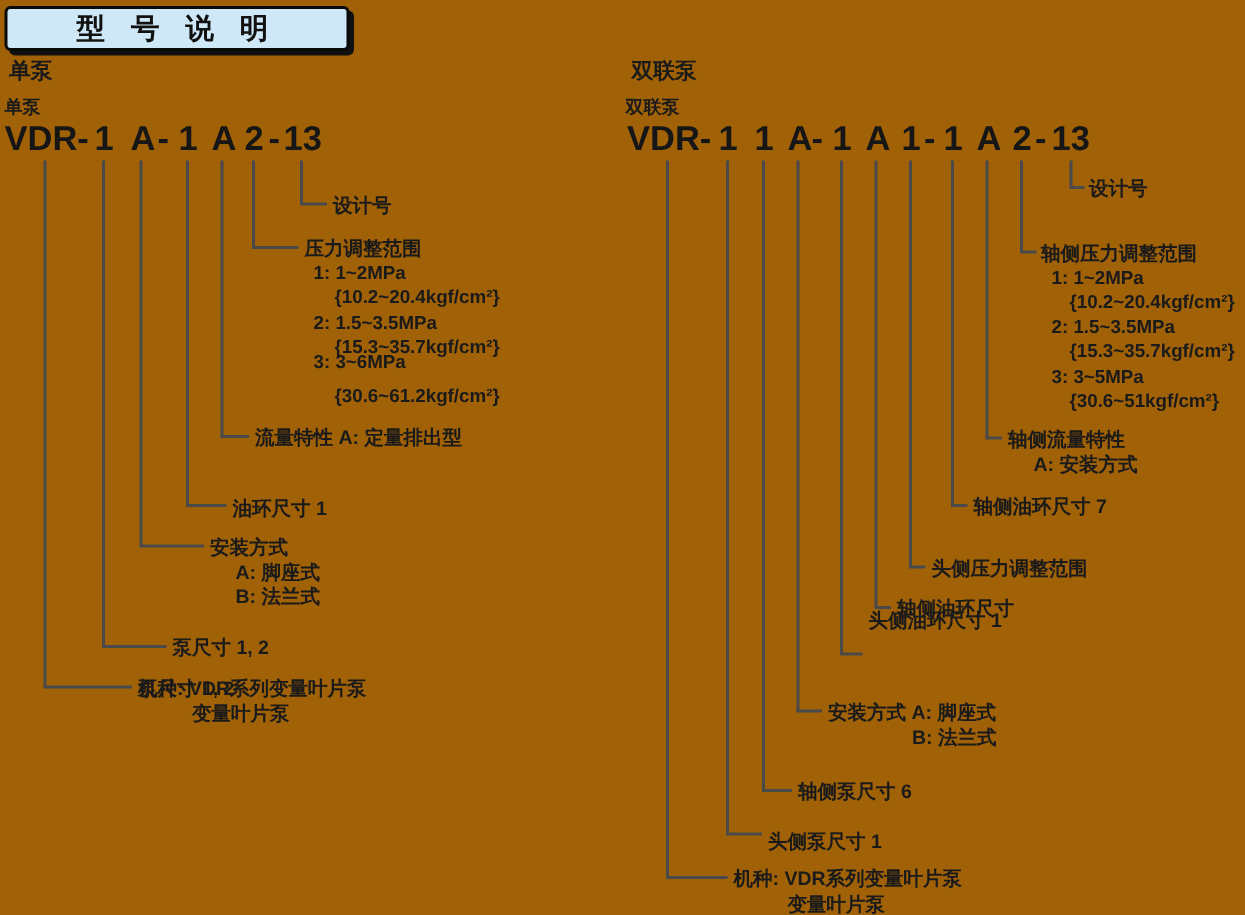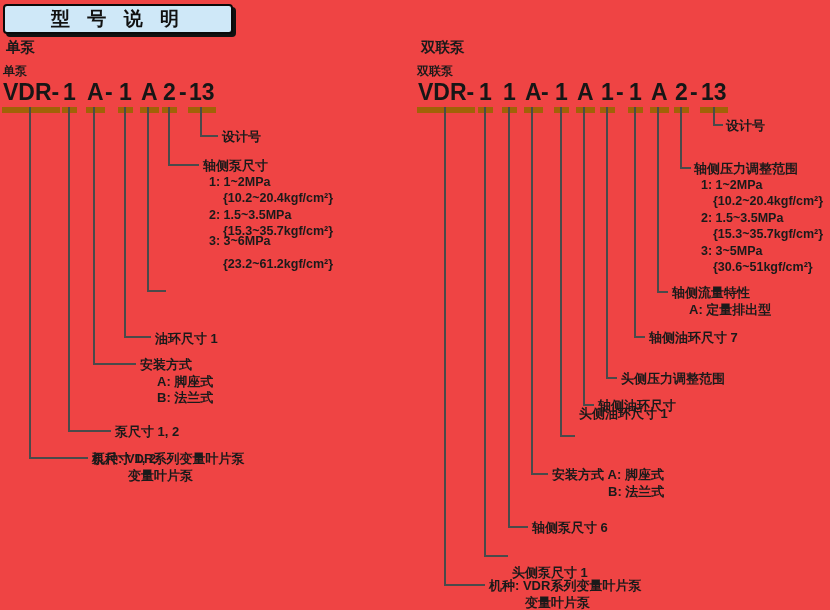--- a/index.html
+++ b/index.html
@@ -1,17 +1,17 @@
 <!DOCTYPE html>
 <html><head>
 <meta charset="utf-8">
 <style>
   html,body{margin:0;padding:0;background:#ffffff;}
   #canvas{
-    position:relative;width:830px;height:610px;background:#ef4444;overflow:hidden;
+    position:relative;width:830px;height:610px;background:#a16207;overflow:hidden;
     font-family:"Liberation Sans","DejaVu Sans",sans-serif;color:#1a1a1a;
     border-right:1px solid #d8d8d8;border-bottom:1px solid #e4e4e4;
   }
   .title-box{
     position:absolute;left:3px;top:4px;width:226px;height:26px;
     background:#cfe8f8;border:2px solid #0a0a0a;border-radius:4px;
     box-shadow:3px 3px 0 0 #111111;
     display:flex;align-items:center;justify-content:center;
     font-size:19px;font-weight:700;letter-spacing:6px;color:#111;
   }
@@ -61,27 +61,28 @@
   <div class="vline" style="left:124px;top:107px;height:230px"></div>
   <div class="hline" style="left:124px;top:336px;width:27px"></div>
   <div class="vline" style="left:147px;top:107px;height:184px"></div>
   <div class="hline" style="left:147px;top:290px;width:19px"></div>
   <div class="vline" style="left:168px;top:107px;height:58px"></div>
   <div class="hline" style="left:168px;top:164px;width:31px"></div>
   <div class="vline" style="left:200px;top:107px;height:29px"></div>
   <div class="hline" style="left:200px;top:135px;width:18px"></div>
 
   <div class="lbl" style="left:222px;top:128px">设计号</div>
-  <div class="lbl" style="left:203px;top:157px">轴侧泵尺寸</div>
+  <div class="lbl" style="left:203px;top:157px">压力调整范围</div>
   <div class="opt" style="left:209px;top:175px">1: 1~2MPa</div>
   <div class="opt" style="left:223px;top:191px">{10.2~20.4kgf/cm²}</div>
   <div class="opt" style="left:209px;top:208px">2: 1.5~3.5MPa</div>
   <div class="opt" style="left:223px;top:224px">{15.3~35.7kgf/cm²}</div>
   <div class="opt" style="left:209px;top:234px">3: 3~6MPa</div>
-  <div class="opt" style="left:223px;top:257px">{23.2~61.2kgf/cm²}</div>
+  <div class="opt" style="left:223px;top:257px">{30.6~61.2kgf/cm²}</div>
+  <div class="lbl" style="left:170px;top:283px">流量特性 A: 定量排出型</div>
   <div class="lbl" style="left:155px;top:330px">油环尺寸 1</div>
   <div class="lbl" style="left:140px;top:356px">安装方式</div>
   <div class="lbl" style="left:157px;top:373px">A: 脚座式</div>
   <div class="lbl" style="left:157px;top:389px">B: 法兰式</div>
   <div class="lbl" style="left:92px;top:450px">泵尺寸 1, 2</div>
 
   <div class="lbl" style="left:115px;top:423px">泵尺寸 1, 2</div>
   <div class="lbl" style="left:92px;top:450px">机种: VDR系列变量叶片泵</div>
   <div class="lbl" style="left:128px;top:467px">变量叶片泵</div>
 
@@ -127,25 +128,25 @@
 
   <div class="lbl" style="left:726px;top:117px">设计号</div>
   <div class="lbl" style="left:694px;top:160px">轴侧压力调整范围</div>
   <div class="opt" style="left:701px;top:178px">1: 1~2MPa</div>
   <div class="opt" style="left:713px;top:194px">{10.2~20.4kgf/cm²}</div>
   <div class="opt" style="left:701px;top:211px">2: 1.5~3.5MPa</div>
   <div class="opt" style="left:713px;top:227px">{15.3~35.7kgf/cm²}</div>
   <div class="opt" style="left:701px;top:244px">3: 3~5MPa</div>
   <div class="opt" style="left:713px;top:260px">{30.6~51kgf/cm²}</div>
   <div class="lbl" style="left:672px;top:284px">轴侧流量特性</div>
-  <div class="lbl" style="left:689px;top:301px">A: 定量排出型</div>
+  <div class="lbl" style="left:689px;top:301px">A: 安装方式</div>
   <div class="lbl" style="left:649px;top:329px">轴侧油环尺寸 7</div>
   <div class="lbl" style="left:621px;top:370px">头侧压力调整范围</div>
   <div class="lbl" style="left:598px;top:397px">轴侧油环尺寸</div>
   <div class="lbl" style="left:579px;top:405px">头侧油环尺寸 1</div>
   <div class="lbl" style="left:552px;top:466px">安装方式 A: 脚座式</div>
   <div class="lbl" style="left:608px;top:483px">B: 法兰式</div>
   <div class="lbl" style="left:532px;top:519px">轴侧泵尺寸 6</div>
-  <div class="lbl" style="left:512px;top:564px">头侧泵尺寸 1</div>
+  <div class="lbl" style="left:512px;top:552px">头侧泵尺寸 1</div>
   <div class="lbl" style="left:489px;top:577px">机种: VDR系列变量叶片泵</div>
   <div class="lbl" style="left:525px;top:594px">变量叶片泵</div>
 
 </div>
 
 </body></html>

